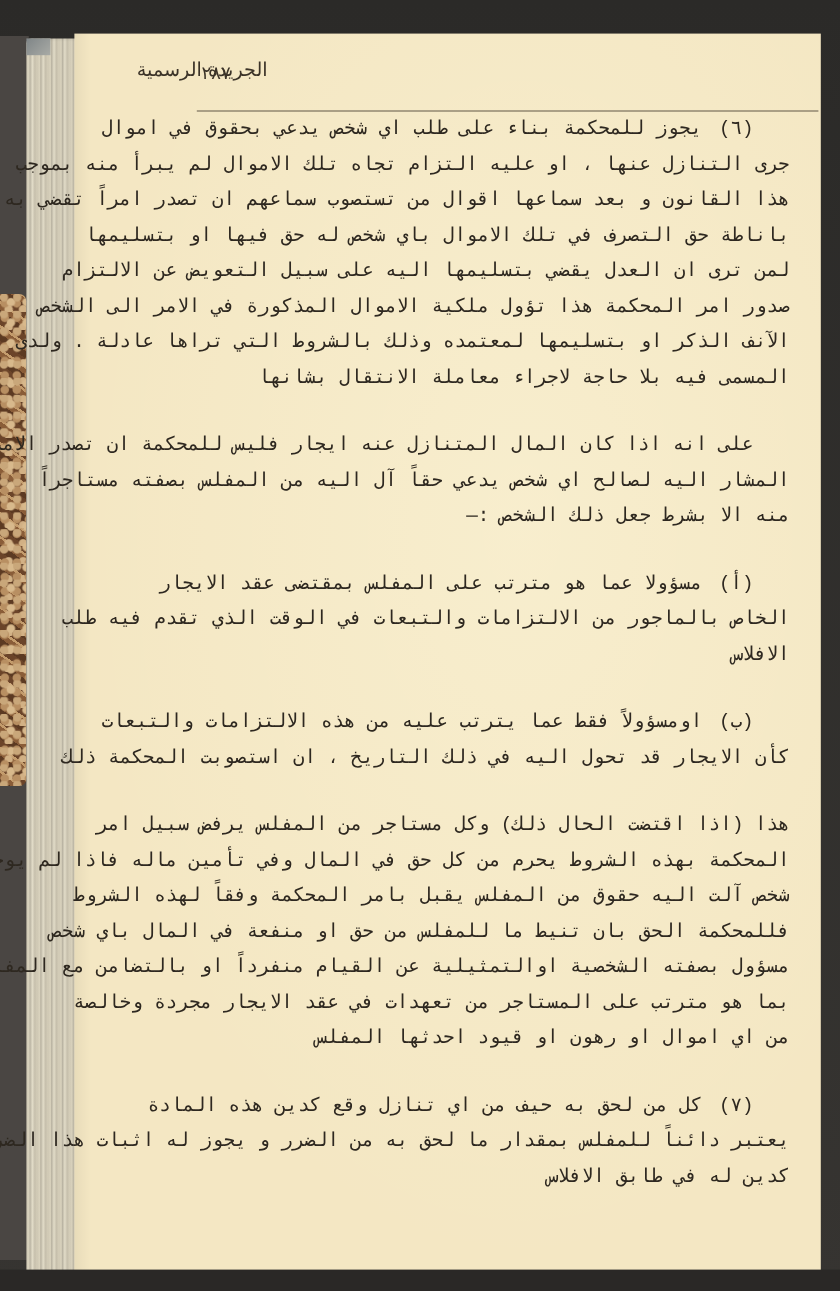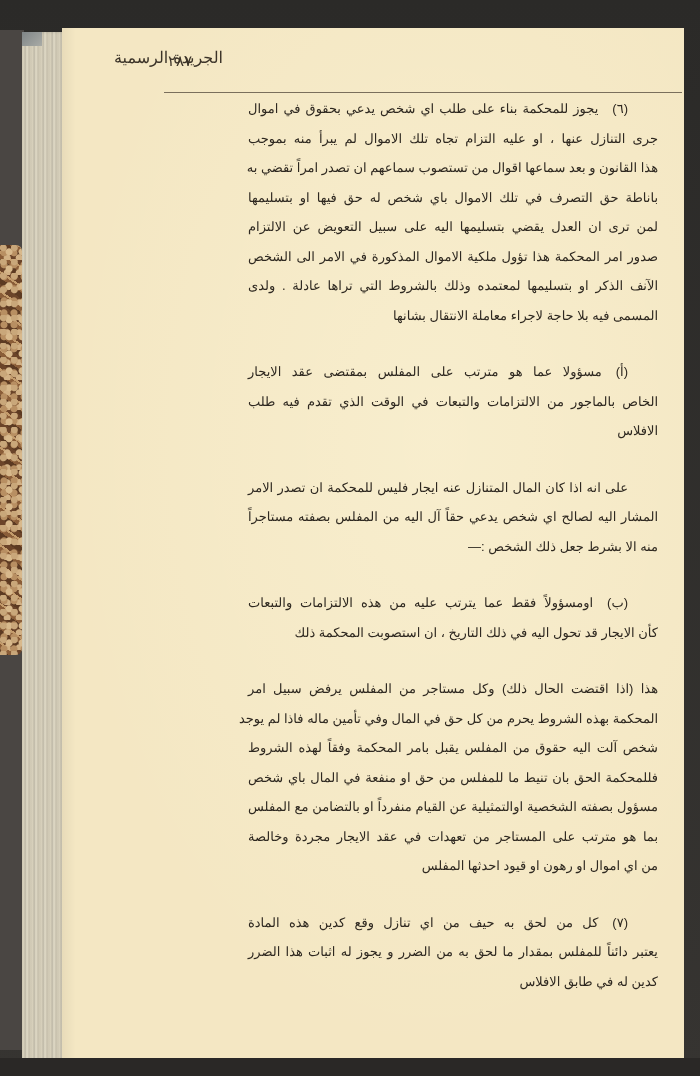--- a/index.html
+++ b/index.html
@@ -107,22 +107,22 @@
       background: #7a6f5c;
     }
     .content {
       position: absolute;
       left: 170px;
       top: 72px;
       width: 410px;
       direction: rtl;
       text-align: justify;
       text-align-last: right;
-      font-family: Liberation Sans, sans-serif;
-      font-size: 13px;
+      font-family: Liberation Mono, monospace;
+      font-size: 16px;
       line-height: 29.5px;
       color: #2e2820;
     }
     .para {
       margin: 0 0 27px 0;
     }
     .para .indent {
       display: inline-block;
       width: 30px;
     }
@@ -169,29 +169,29 @@
       <span class="line">جرى التنازل عنها ، او عليه التزام تجاه تلك الاموال لم يبرأ منه بموجب</span>
       <span class="line">هذا القانون و بعد سماعها اقوال من تستصوب سماعهم ان تصدر امراً تقضي به</span>
       <span class="line">باناطة حق التصرف في تلك الاموال باي شخص له حق فيها او بتسليمها</span>
       <span class="line">لمن ترى ان العدل يقضي بتسليمها اليه على سبيل التعويض عن الالتزام</span>
       <span class="line">صدور امر المحكمة هذا تؤول ملكية الاموال المذكورة في الامر الى الشخص</span>
       <span class="line">الآنف الذكر او بتسليمها لمعتمده وذلك بالشروط التي تراها عادلة . ولدى</span>
       <span class="line last">المسمى فيه بلا حاجة لاجراء معاملة الانتقال بشانها</span>
     </div>
 
     <div class="para">
+      <span class="line"><span class="indent"></span><span>على انه اذا كان المال المتنازل عنه ايجار فليس للمحكمة ان تصدر الامر</span></span>
+      <span class="line">المشار اليه لصالح اي شخص يدعي حقاً آل اليه من المفلس بصفته مستاجراً</span>
+      <span class="line last">منه الا بشرط جعل ذلك الشخص :—</span>
+    </div>
+
+    <div class="para">
       <span class="line"><span class="indent"></span><span class="label">(أ)</span><span>مسؤولا عما هو مترتب على المفلس بمقتضى عقد الايجار</span></span>
       <span class="line">الخاص بالماجور من الالتزامات والتبعات في الوقت الذي تقدم فيه طلب</span>
       <span class="line last">الافلاس</span>
-    </div>
-
-    <div class="para">
-      <span class="line"><span class="indent"></span><span>على انه اذا كان المال المتنازل عنه ايجار فليس للمحكمة ان تصدر الامر</span></span>
-      <span class="line">المشار اليه لصالح اي شخص يدعي حقاً آل اليه من المفلس بصفته مستاجراً</span>
-      <span class="line last">منه الا بشرط جعل ذلك الشخص :—</span>
     </div>
 
     <div class="para">
       <span class="line"><span class="indent"></span><span class="label">(ب)</span><span>اومسؤولاً فقط عما يترتب عليه من هذه الالتزامات والتبعات</span></span>
       <span class="line last">كأن الايجار قد تحول اليه في ذلك التاريخ ، ان استصوبت المحكمة ذلك</span>
     </div>
 
     <div class="para">
       <span class="line">هذا (اذا اقتضت الحال ذلك) وكل مستاجر من المفلس يرفض سبيل امر</span>
       <span class="line">المحكمة بهذه الشروط يحرم من كل حق في المال وفي تأمين ماله فاذا لم يوجد</span>

